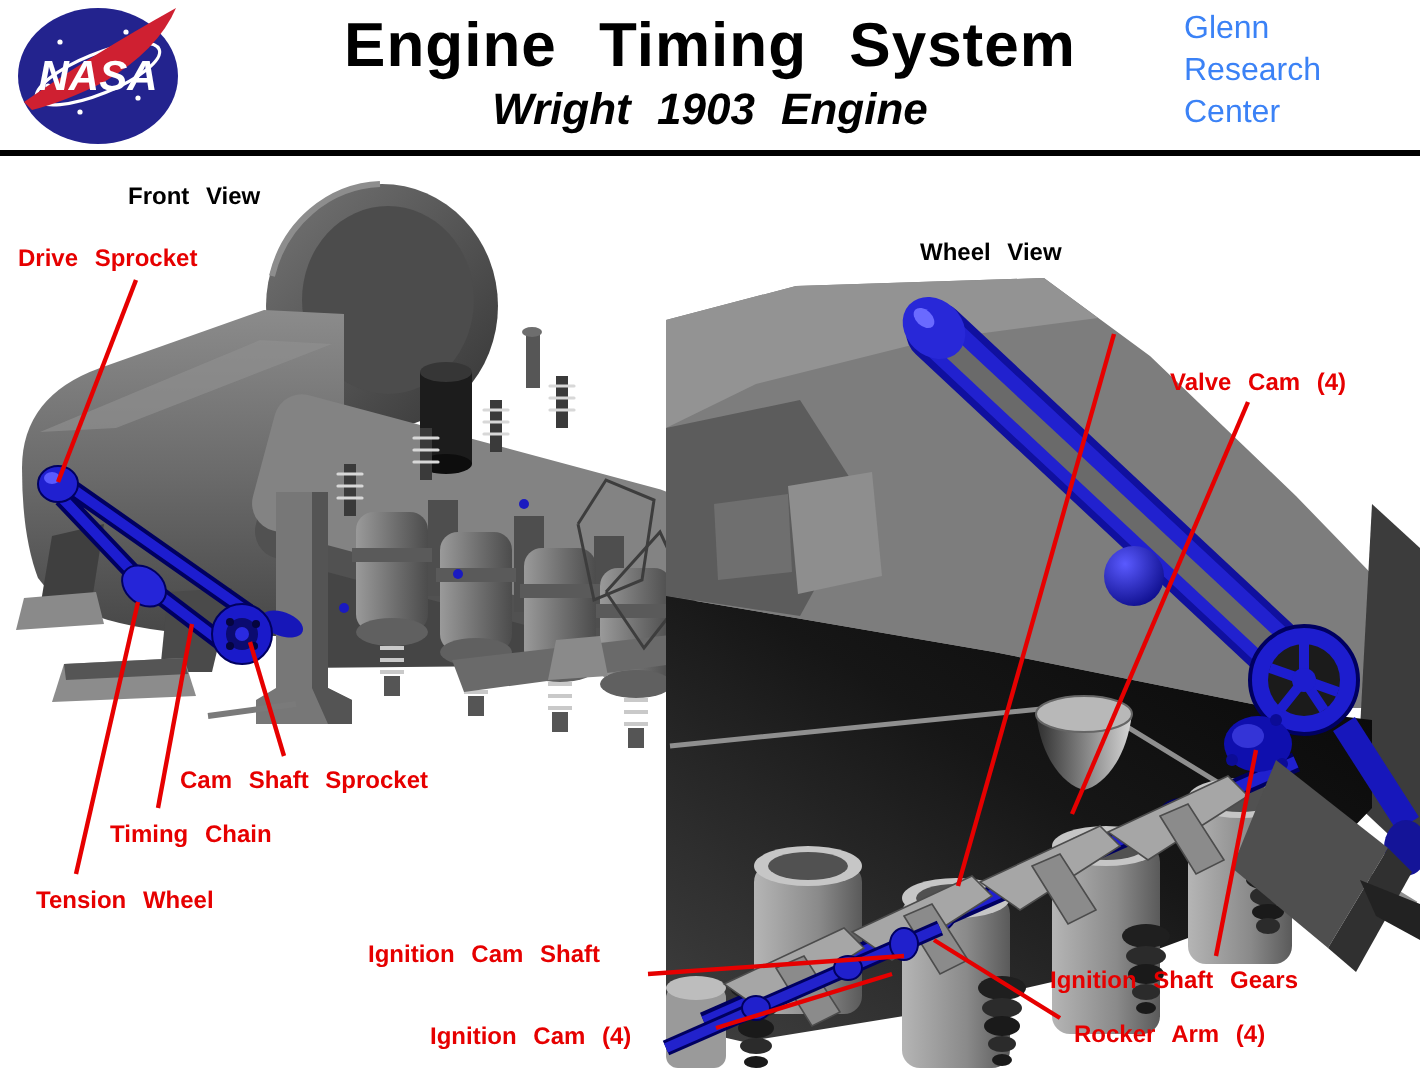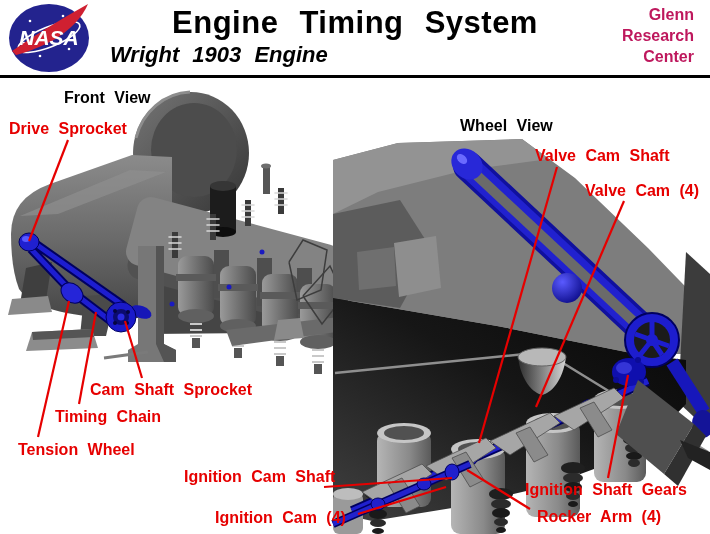--- a/index.html
+++ b/index.html
@@ -1,26 +1,26 @@
 <!DOCTYPE html>
 <html><head>
 <meta charset="utf-8">
 <style>
   html,body{margin:0;padding:0;background:#fff;}
   #stage{position:relative;width:710px;height:534px;background:#fff;overflow:hidden;
          font-family:"Liberation Sans",sans-serif;}
   #engine-svg{position:absolute;left:0;top:0;}
   .hdr-title{position:absolute;left:110px;top:5px;width:490px;text-align:center;
     font-size:31px;font-weight:bold;color:#000;word-spacing:12px;letter-spacing:.5px;}
-  .hdr-sub{position:absolute;left:110px;top:42px;width:490px;
+  .hdr-sub{position:absolute;left:110px;top:42px;width:490px;text-align:center;
     font-size:22px;font-weight:bold;font-style:italic;color:#000;word-spacing:7px;}
-  .hdr-org{position:absolute;left:592px;top:4px;width:102px;text-align:right;
-    font-size:16px;font-weight:bold;color:#be185d;line-height:21px;}
+  .hdr-org{position:absolute;left:592px;top:4px;width:102px;text-align:left;
+    font-size:16px;font-weight:normal;color:#3b82f6;line-height:21px;}
   .hdr-rule{position:absolute;left:0;top:75px;width:710px;height:3px;background:#000;}
-  .lbl{position:absolute;font-size:16px;font-weight:bold;color:#e60000;
+  .lbl{position:absolute;font-size:12px;font-weight:bold;color:#e60000;
     white-space:nowrap;word-spacing:5px;line-height:18px;}
   .lbl-black{color:#000;}
   .l-front{left:64px;top:89px;}
   .l-bottom{left:460px;top:117px;}
   .l-drive{left:9px;top:120px;}
   .l-camsprocket{left:90px;top:381px;}
   .l-chain{left:55px;top:408px;text-align:center;}
   .l-tension{left:18px;top:441px;}
   .l-ignshaft{left:152px;top:468px;margin-left:32px;}
   .l-igncam{left:215px;top:509px;text-align:right;}
@@ -370,18 +370,17 @@
 
   <div class="lbl lbl-black l-front">Front View</div>
   <div class="lbl lbl-black l-bottom">Wheel View</div>
 
   <div class="lbl l-drive">Drive Sprocket</div>
   <div class="lbl l-camsprocket">Cam Shaft Sprocket</div>
   <div class="lbl l-chain">Timing Chain</div>
   <div class="lbl l-tension">Tension Wheel</div>
   <div class="lbl l-ignshaft">Ignition Cam Shaft</div>
   <div class="lbl l-igncam">Ignition Cam (4)</div>
-  <div class="lbl l-valveshaft">Valve Cam Shaft</div>
   <div class="lbl l-valvecam">Valve Cam (4)</div>
   <div class="lbl l-gears">Ignition Shaft Gears</div>
   <div class="lbl l-rocker">Rocker Arm (4)</div>
 
 </div>
 
 </body></html>

